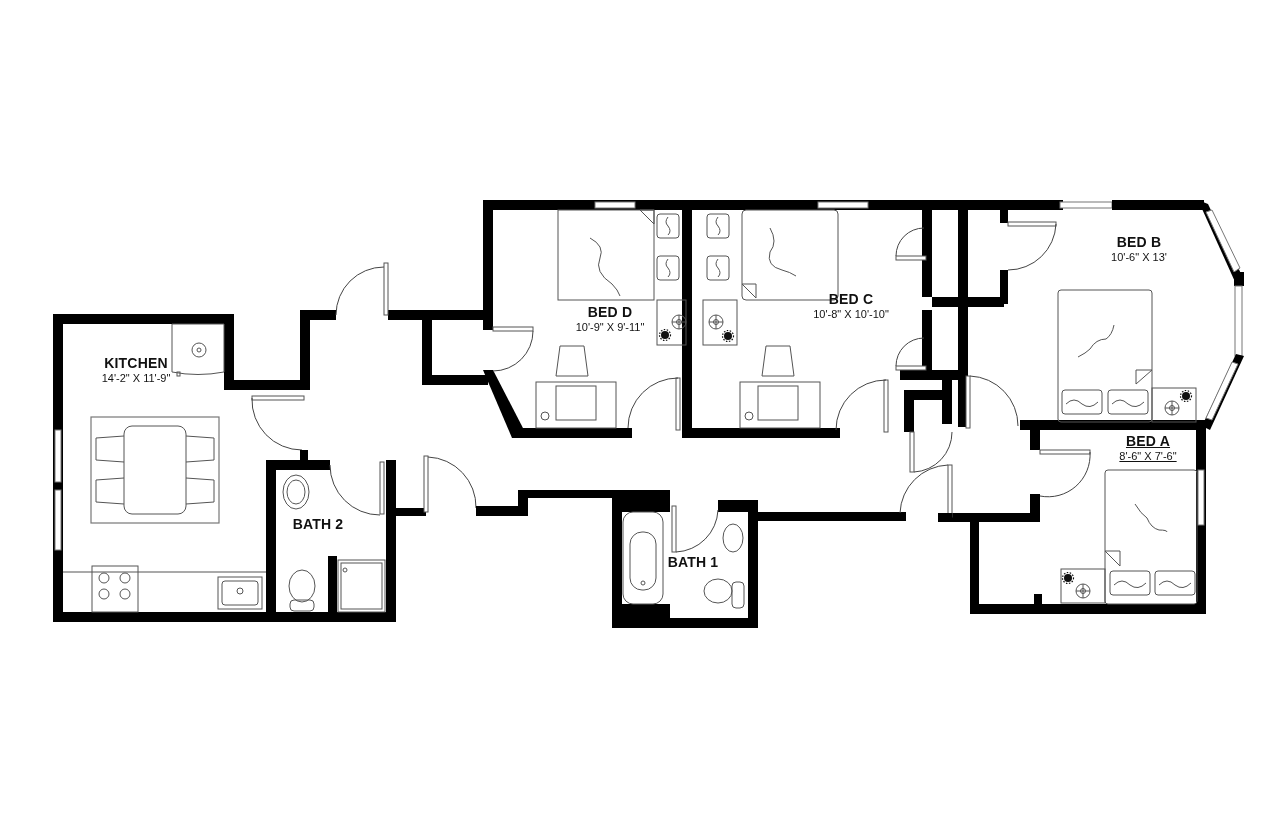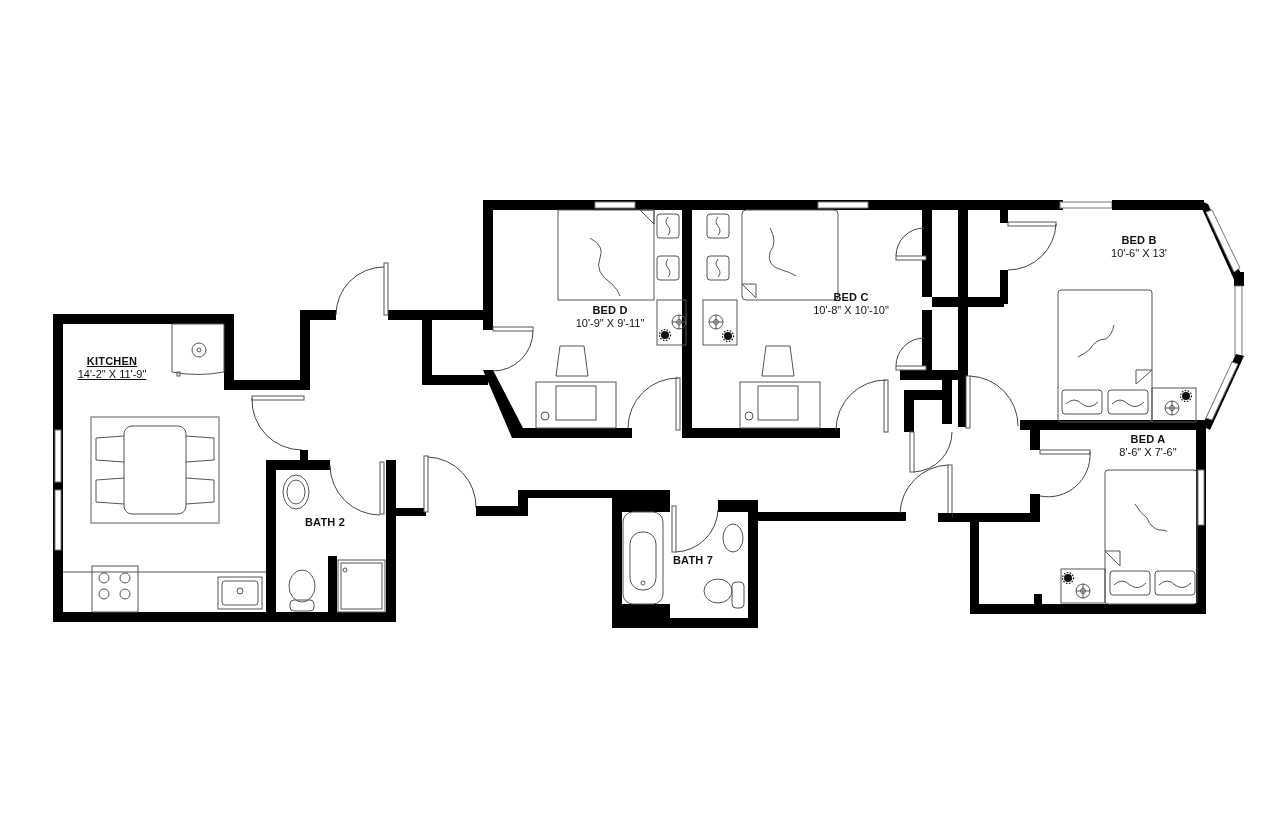--- a/index.html
+++ b/index.html
@@ -5,21 +5,21 @@
   html,body{margin:0;padding:0;background:#ffffff;}
   body{width:1280px;height:828px;overflow:hidden;font-family:"Liberation Sans",sans-serif;}
   #plan{position:absolute;left:0;top:0;width:1280px;height:828px;}
   .wall{fill:#000;}
   .thin{fill:none;stroke:#555;stroke-width:1;}
   .thin2{fill:none;stroke:#777;stroke-width:1.2;}
   .win{fill:#fff;stroke:#777;stroke-width:1;}
   .door-leaf{fill:#fff;stroke:#555;stroke-width:1;}
   .swing{fill:none;stroke:#444;stroke-width:1;}
   .label{position:absolute;text-align:center;color:#111;white-space:nowrap;transform:translateX(-50%);}
-  .label .name{font-weight:bold;font-size:11px;letter-spacing:0.2px;display:block;}
+  .label .name{font-weight:bold;font-size:14px;letter-spacing:0.2px;display:block;}
   .label .dims{font-size:11px;display:block;margin-top:1px;}
 </style>
 </head>
 <body>
 
 <svg id="plan" viewBox="0 0 1280 828" xmlns="http://www.w3.org/2000/svg">
   <defs>
     <g id="pillow">
       <rect x="0" y="0" width="22" height="24" rx="3" class="thin"></rect>
       <path d="M11 3 q-4 5 0 9 q4 5 0 9" class="thin"></path>
@@ -273,38 +273,38 @@
     <rect class="wall" x="904" y="390" width="48" height="10"></rect>
     <rect class="wall" x="942" y="380" width="10" height="44"></rect>
     <rect class="door-leaf" x="910" y="432" width="4" height="40"></rect>
     <path d="M914 472 A40 40 0 0 0 952 432" class="swing"></path>
     <rect class="door-leaf" x="948" y="465" width="4" height="52"></rect>
     <path d="M900 513 A50 50 0 0 1 948 465" class="swing"></path>
     <rect class="wall" x="938" y="513" width="14" height="9"></rect>
   </g>
 </svg>
 
-<div class="label" style="left:112px;top:355px;text-decoration:underline;">
+<div class="label" style="left:136px;top:355px;">
   <span class="name">KITCHEN</span>
   <span class="dims">14'-2" X 11'-9"</span>
 </div>
 <div class="label" style="left:610px;top:304px;">
   <span class="name">BED D</span>
   <span class="dims">10'-9" X 9'-11"</span>
 </div>
 <div class="label" style="left:851px;top:291px;">
   <span class="name">BED C</span>
   <span class="dims">10'-8" X 10'-10"</span>
 </div>
 <div class="label" style="left:1139px;top:234px;">
   <span class="name">BED B</span>
   <span class="dims">10'-6" X 13'</span>
 </div>
-<div class="label" style="left:1148px;top:433px;">
+<div class="label" style="left:1148px;top:433px;text-decoration:underline;">
   <span class="name">BED A</span>
   <span class="dims">8'-6" X 7'-6"</span>
 </div>
-<div class="label" style="left:325px;top:516px;text-align:center;">
+<div class="label" style="left:318px;top:516px;text-align:center;">
   <span class="name">BATH 2</span>
 </div>
 <div class="label" style="left:693px;top:554px;">
-  <span class="name">BATH 7</span>
+  <span class="name">BATH 1</span>
 </div>
 
 </body></html>

